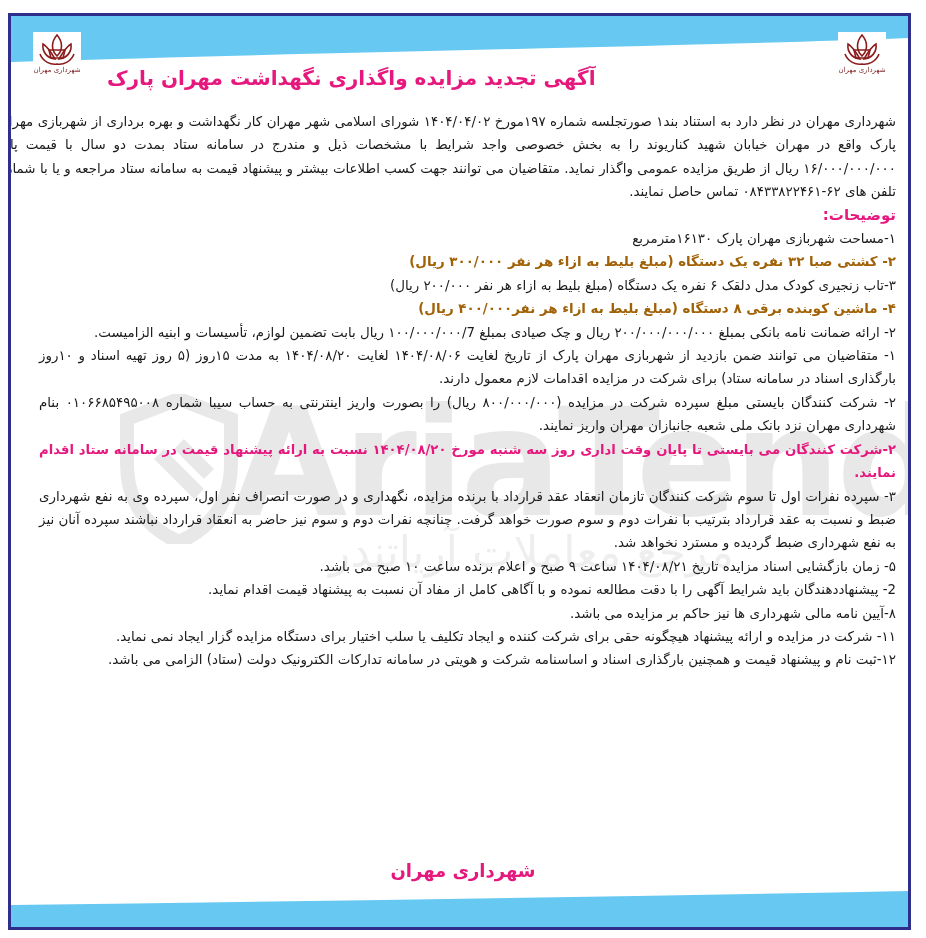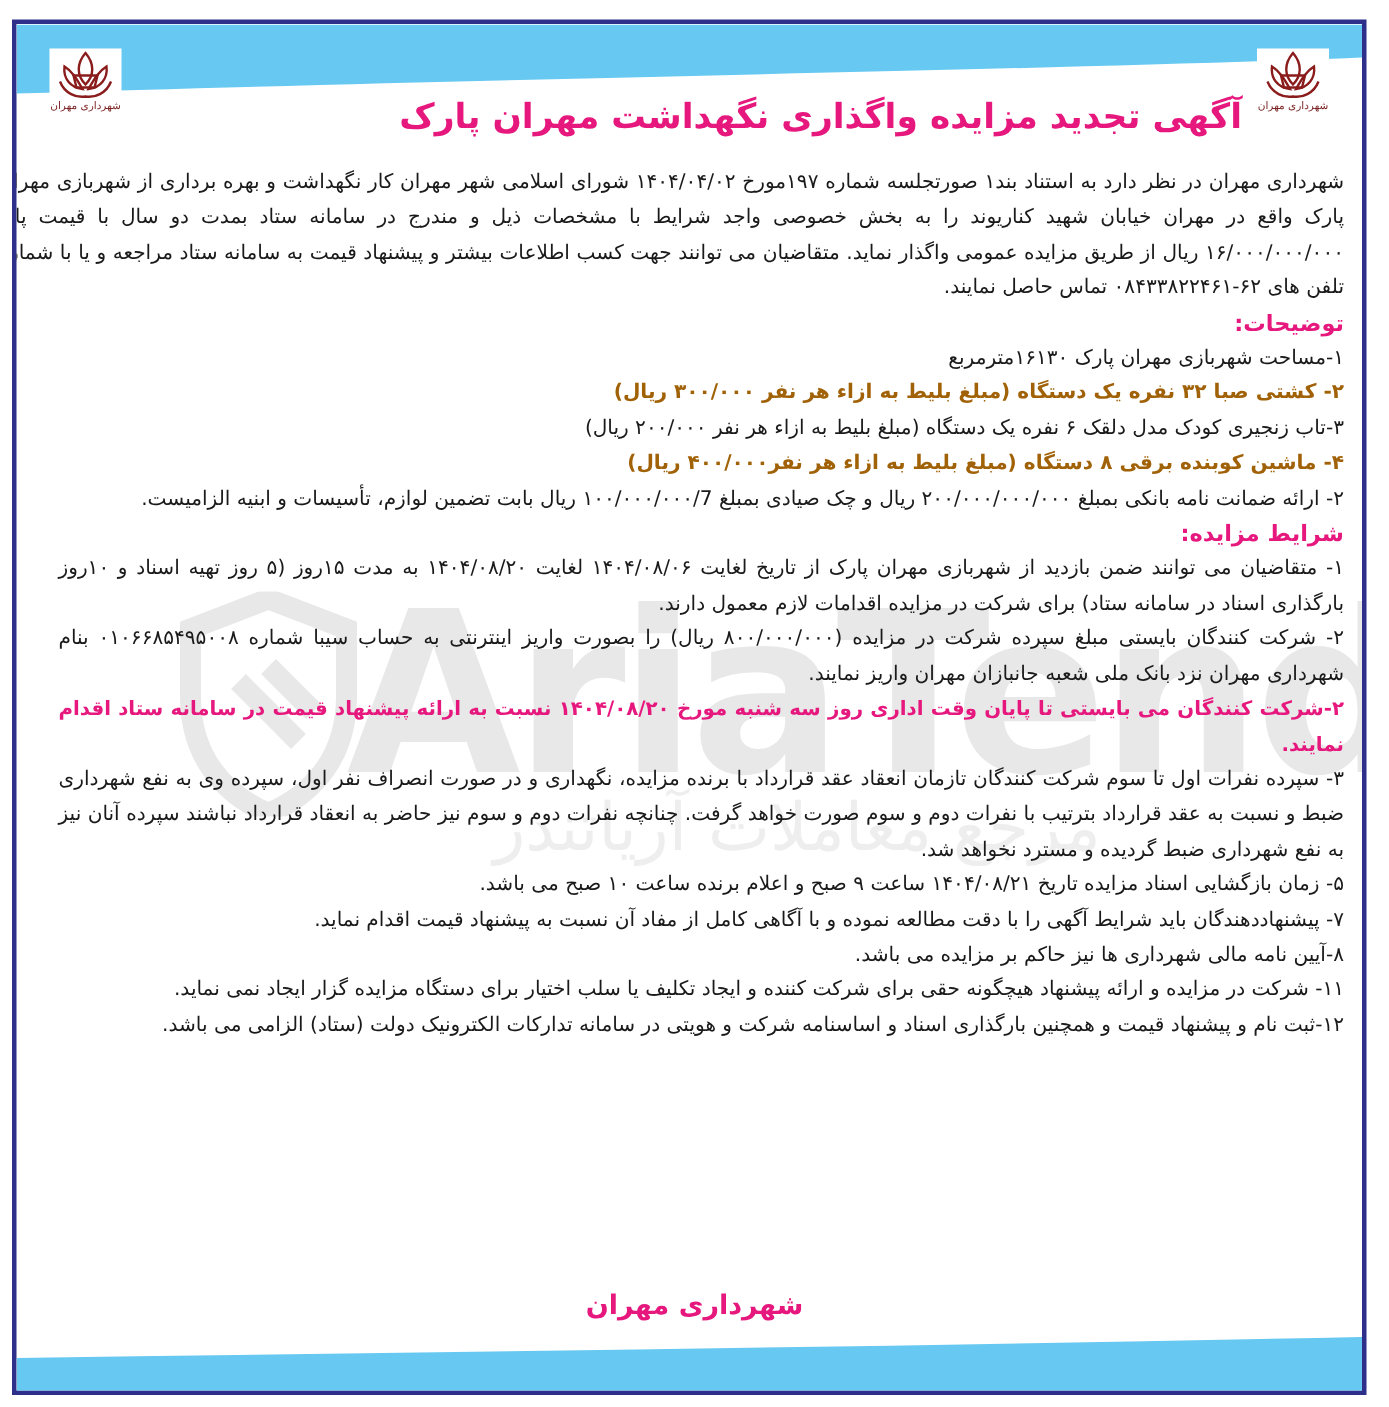--- a/index.html
+++ b/index.html
@@ -11,22 +11,22 @@
     .top-wave { position: absolute; left: 0; top: 0; width: 100%; height: 60px; }
     .bottom-wave { position: absolute; left: 0; bottom: 0; width: 100%; height: 40px; }
     .logo {
       position: absolute; top: 16px; width: 48px; height: 50px; display: flex; flex-direction: column; align-items: center;
       background: #fff;
     }
     .logo.right { right: 22px; }
     .logo.left { left: 22px; }
     .logo-caption { font-size: 7px; color: #7a1f1f; margin-top: -2px; font-family: "DejaVu Serif", serif; }
     .title {
-      position: absolute; top: 42px; left: 80px; right: 80px; text-align: right;
-      color: #e6187e; font-weight: bold; font-size: 23px; line-height: 40px;
+      position: absolute; top: 42px; left: 96px; right: 80px; text-align: left;
+      color: #e6187e; font-weight: bold; font-size: 20px; line-height: 40px;
       font-family: "DejaVu Sans", sans-serif;
     }
     .watermark {
       position: absolute; left: 100px; top: 360px; width: 720px; height: 210px; pointer-events: none;
       opacity: 0.55;
     }
     .watermark .wm-text {
       position: absolute; left: 120px; top: 0; font-size: 150px; font-weight: bold; color: #d6d6d6;
       font-family: "DejaVu Sans", sans-serif; letter-spacing: -4px; direction: ltr;
     }
@@ -101,27 +101,26 @@
   <div class="content rel">
     <p>شهرداری مهران در نظر دارد به استناد بند۱ صورتجلسه شماره ۱۹۷مورخ ۱۴۰۴/۰۴/۰۲ شورای اسلامی شهر مهران کار نگهداشت و بهره برداری از شهربازی مهران پارک واقع در مهران خیابان شهید کناریوند را به بخش خصوصی واجد شرایط با مشخصات ذیل و مندرج در سامانه ستاد بمدت دو سال با قیمت پایه ۱۶/۰۰۰/۰۰۰/۰۰۰ ریال از طریق مزایده عمومی واگذار نماید. متقاضیان می توانند جهت کسب اطلاعات بیشتر و پیشنهاد قیمت به سامانه ستاد مراجعه و یا با شماره تلفن های ۶۲-۰۸۴۳۳۸۲۲۴۶۱ تماس حاصل نمایند.</p>
 
     <p class="heading">توضیحات:</p>
     <p class="item">۱-مساحت شهربازی مهران پارک ۱۶۱۳۰مترمربع</p>
     <p class="item hl">۲- کشتی صبا ۳۲ نفره یک دستگاه (مبلغ بلیط به ازاء هر نفر ۳۰۰/۰۰۰ ریال)</p>
     <p class="item">۳-تاب زنجیری کودک مدل دلقک ۶ نفره یک دستگاه (مبلغ بلیط به ازاء هر نفر ۲۰۰/۰۰۰ ریال)</p>
     <p class="item hl">۴- ماشین کوبنده برقی ۸ دستگاه (مبلغ بلیط به ازاء هر نفر۴۰۰/۰۰۰ ریال)</p>
     <p class="item">۲- ارائه ضمانت نامه بانکی بمبلغ ۲۰۰/۰۰۰/۰۰۰/۰۰۰ ریال و چک صیادی بمبلغ ۱۰۰/۰۰۰/۰۰۰/7 ریال بابت تضمین لوازم، تأسیسات و ابنیه الزامیست.</p>
 
-    <p class="heading">شرایط مزایده:</p>
     <p class="item">۱- متقاضیان می توانند ضمن بازدید از شهربازی مهران پارک از تاریخ لغایت ۱۴۰۴/۰۸/۰۶ لغایت ۱۴۰۴/۰۸/۲۰ به مدت ۱۵روز (۵ روز تهیه اسناد و ۱۰روز بارگذاری اسناد در سامانه ستاد) برای شرکت در مزایده اقدامات لازم معمول دارند.</p>
     <p class="item">۲- شرکت کنندگان بایستی مبلغ سپرده شرکت در مزایده (۸۰۰/۰۰۰/۰۰۰ ریال) را بصورت واریز اینترنتی به حساب سیبا شماره ۰۱۰۶۶۸۵۴۹۵۰۰۸ بنام شهرداری مهران نزد بانک ملی شعبه جانبازان مهران واریز نمایند.</p>
     <p class="item hl-condensed">۲-شرکت کنندگان می بایستی تا پایان وقت اداری روز سه شنبه مورخ ۱۴۰۴/۰۸/۲۰ نسبت به ارائه پیشنهاد قیمت در سامانه ستاد اقدام نمایند.</p>
     <p class="item">۳- سپرده نفرات اول تا سوم شرکت کنندگان تازمان انعقاد عقد قرارداد با برنده مزایده، نگهداری و در صورت انصراف نفر اول، سپرده وی به نفع شهرداری ضبط و نسبت به عقد قرارداد بترتیب با نفرات دوم و سوم صورت خواهد گرفت. چنانچه نفرات دوم و سوم نیز حاضر به انعقاد قرارداد نباشند سپرده آنان نیز به نفع شهرداری ضبط گردیده و مسترد نخواهد شد.</p>
     <p class="item">۵- زمان بازگشایی اسناد مزایده تاریخ ۱۴۰۴/۰۸/۲۱ ساعت ۹ صبح و اعلام برنده ساعت ۱۰ صبح می باشد.</p>
-    <p class="item">۷- پیشنهاددهندگان باید شرایط آگهی را با دقت مطالعه نموده و با آگاهی کامل از مفاد آن نسبت به پیشنهاد قیمت اقدام نماید.</p>
+    <p class="item">2- پیشنهاددهندگان باید شرایط آگهی را با دقت مطالعه نموده و با آگاهی کامل از مفاد آن نسبت به پیشنهاد قیمت اقدام نماید.</p>
     <p class="item">۸-آیین نامه مالی شهرداری ها نیز حاکم بر مزایده می باشد.</p>
     <p class="item">۱۱- شرکت در مزایده و ارائه پیشنهاد هیچگونه حقی برای شرکت کننده و ایجاد تکلیف یا سلب اختیار برای دستگاه مزایده گزار ایجاد نمی نماید.</p>
     <p class="item">۱۲-ثبت نام و پیشنهاد قیمت و همچنین بارگذاری اسناد و اساسنامه شرکت و هویتی در سامانه تدارکات الکترونیک دولت (ستاد) الزامی می باشد.</p>
   </div>
 
   <svg class="bottom-wave" viewBox="0 0 897 40" preserveAspectRatio="none">
     <path d="M0,40 L897,40 L897,4 C600,10 300,14 0,18 Z" fill="#67c9f1"></path>
   </svg>
 </div>
 

